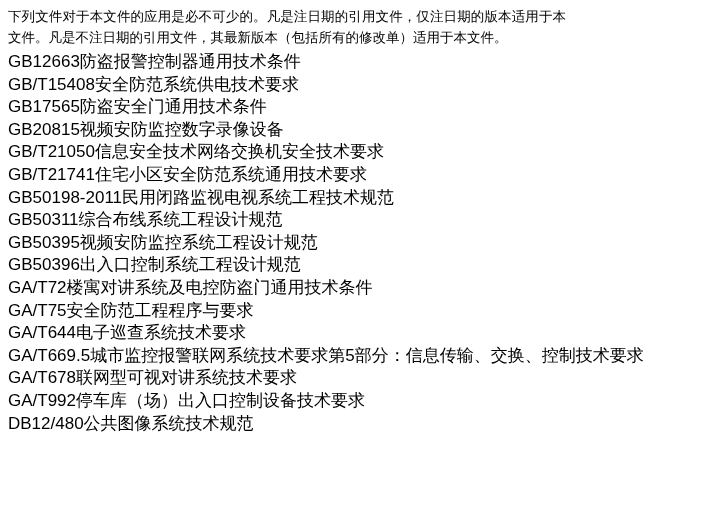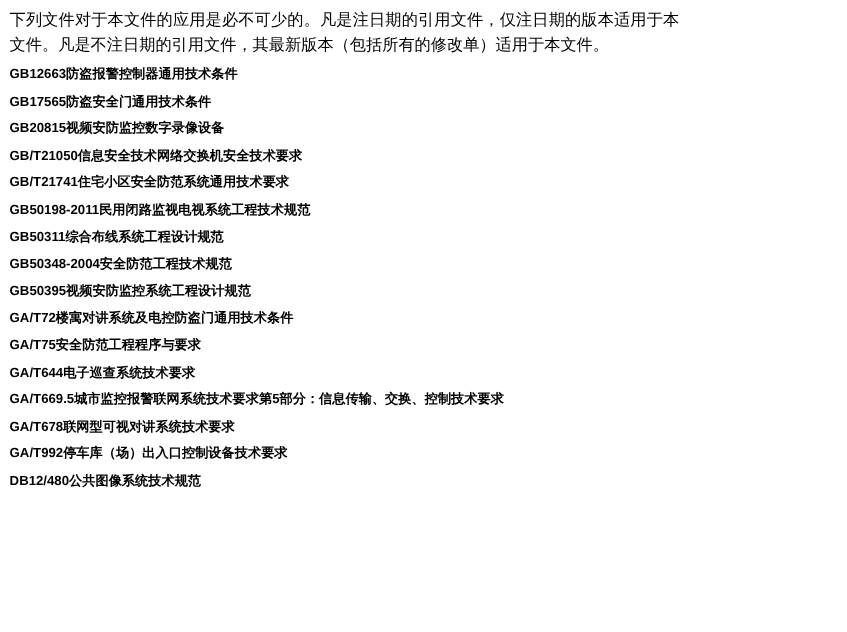--- a/index.html
+++ b/index.html
@@ -28,43 +28,43 @@
     text-justify: inter-ideograph;
     margin: 0 0 3px 0;
     letter-spacing: 0px;
   }
   .std-list {
     list-style: none;
     margin: 0;
     padding: 0;
   }
   .std-item {
-    font-size: 11px;
+    font-size: 17px;
     line-height: 22.6px;
     white-space: nowrap;
     margin: 0;
     padding: 0;
-    font-weight: bold;
   }
 </style>
 </head>
 <body>
 
 <div class="page">
   <p class="intro">下列文件对于本文件的应用是必不可少的。凡是注日期的引用文件，仅注日期的版本适用于本文件。凡是不注日期的引用文件，其最新版本（包括所有的修改单）适用于本文件。</p>
   <ul class="std-list">
     <li class="std-item">GB12663防盗报警控制器通用技术条件</li>
+    <li class="std-item">GB/T15408安全防范系统供电技术要求</li>
     <li class="std-item">GB17565防盗安全门通用技术条件</li>
     <li class="std-item">GB20815视频安防监控数字录像设备</li>
     <li class="std-item">GB/T21050信息安全技术网络交换机安全技术要求</li>
     <li class="std-item">GB/T21741住宅小区安全防范系统通用技术要求</li>
     <li class="std-item">GB50198-2011民用闭路监视电视系统工程技术规范</li>
     <li class="std-item">GB50311综合布线系统工程设计规范</li>
-    <li class="std-item">GB50348-2004安全防范工程技术规范</li>
     <li class="std-item">GB50395视频安防监控系统工程设计规范</li>
+    <li class="std-item">GB50396出入口控制系统工程设计规范</li>
     <li class="std-item">GA/T72楼寓对讲系统及电控防盗门通用技术条件</li>
     <li class="std-item">GA/T75安全防范工程程序与要求</li>
     <li class="std-item">GA/T644电子巡查系统技术要求</li>
     <li class="std-item">GA/T669.5城市监控报警联网系统技术要求第5部分：信息传输、交换、控制技术要求</li>
     <li class="std-item">GA/T678联网型可视对讲系统技术要求</li>
     <li class="std-item">GA/T992停车库（场）出入口控制设备技术要求</li>
     <li class="std-item">DB12/480公共图像系统技术规范</li>
   </ul>
 </div>
 

